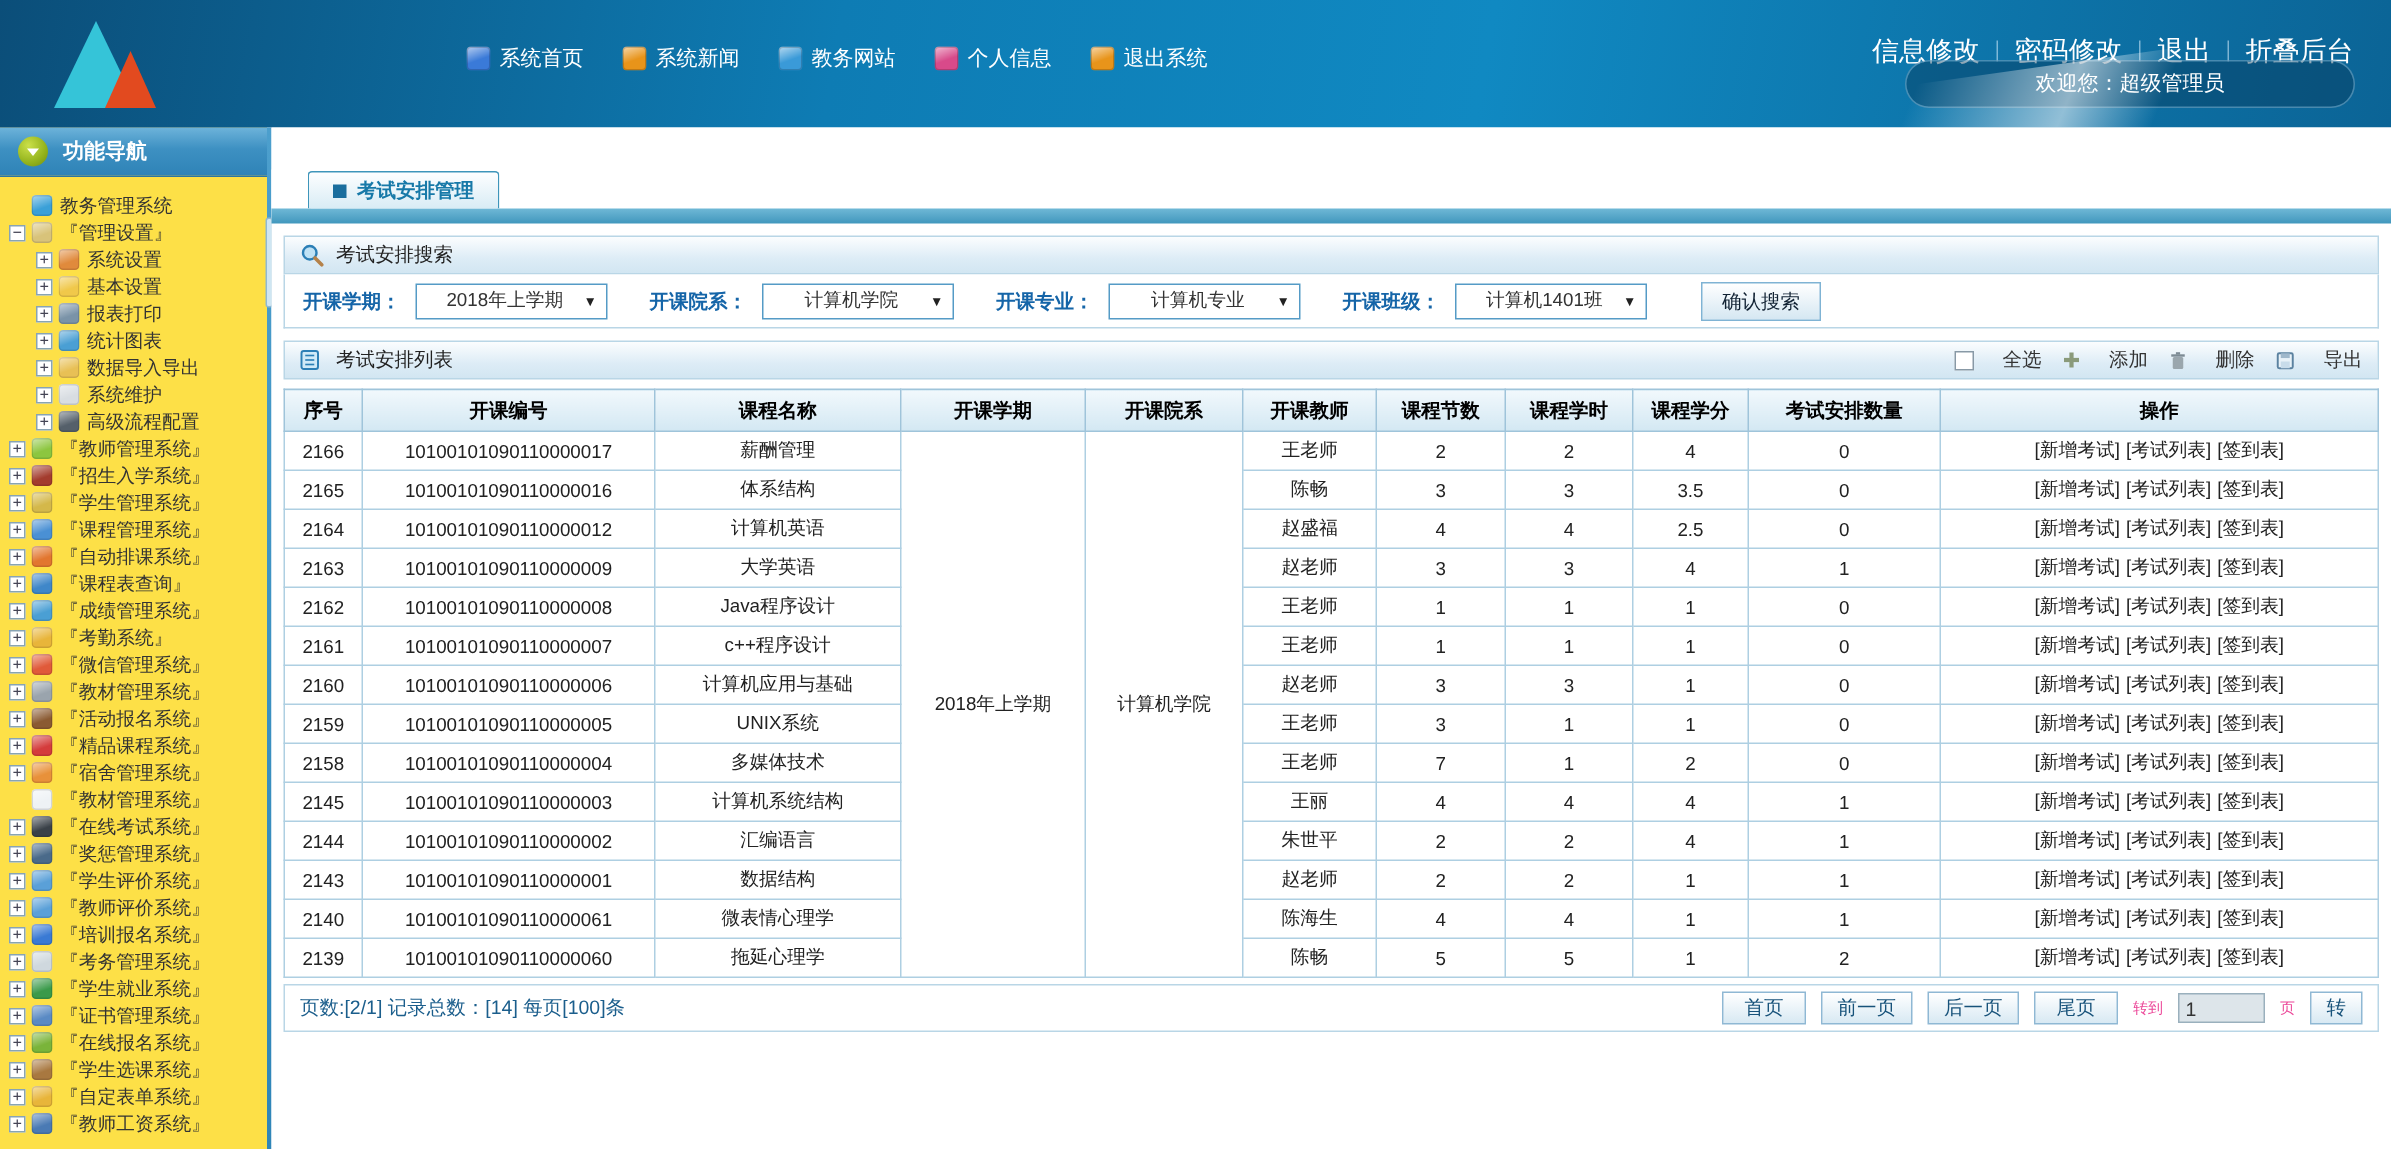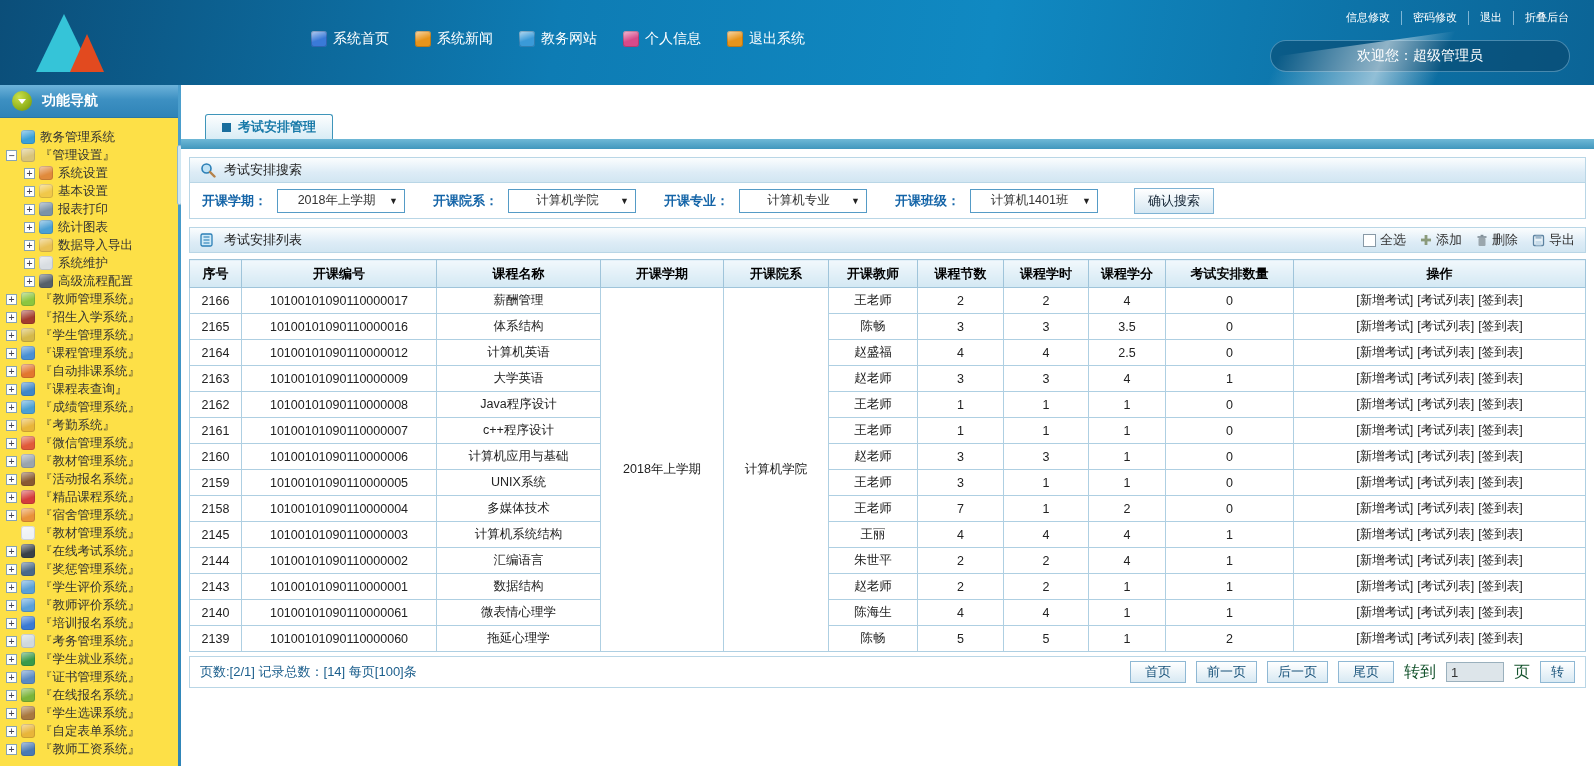--- a/index.html
+++ b/index.html
@@ -18,21 +18,21 @@
   .logo-mark { position:relative; width:92px; height:68px; }
   .tri-cyan { position:absolute; left:18px; top:6px; width:0; height:0;
     border-left:28px solid transparent; border-right:28px solid transparent; border-bottom:58px solid #35c4d8; }
   .tri-red { position:absolute; left:52px; top:26px; width:0; height:0;
     border-left:17px solid transparent; border-right:17px solid transparent; border-bottom:38px solid #e24a1f; }
   .logo-text { color:#fff; font-size:34px; font-weight:bold; letter-spacing:3px; margin-left:4px; text-shadow:1px 1px 2px rgba(0,0,0,.35); }
   .mainnav { position:absolute; left:311px; top:30px; display:flex; gap:26px; align-items:center; }
   .nav-item { display:flex; align-items:center; gap:6px; color:#fff; font-size:14px; cursor:pointer; white-space:nowrap; }
   .nico { width:16px; height:16px; border-radius:3px; display:inline-block;
     background-image:linear-gradient(160deg, rgba(255,255,255,.65), rgba(255,255,255,0) 55%); box-shadow:0 0 0 1px rgba(0,0,0,.18) inset; }
-  .toplinks { position:absolute; right:14px; top:10px; display:flex; align-items:center; color:#fff; font-size:11px; }
+  .toplinks { position:absolute; right:14px; top:22px; display:flex; align-items:center; color:#fff; font-size:18px; }
   .toplinks .tl { padding:0 11px; cursor:pointer; white-space:nowrap; }
   .toplinks .sep { width:1px; height:14px; background:rgba(220,240,255,.55); }
   .welcome-pill { position:absolute; right:24px; top:40px; min-width:300px; text-align:center;
     background:rgba(7,58,90,.45); border:1px solid rgba(150,205,235,.45); border-radius:16px;
     color:#fff; font-size:14px; padding:6px 30px; }
 
   
   .body { display:flex; height:681px; }
   .sidebar { width:178px; height:100%; background:#fde047; flex:none; }
   .splitter { width:3px; flex:none; background:linear-gradient(180deg,#4c9fcd,#2f85b8); position:relative; }
@@ -62,21 +62,21 @@
     background:linear-gradient(180deg,#fdfeff,#d8ecf5); color:#1779a8; font-weight:bold; font-size:13px; cursor:pointer; }
   .tabsq { width:9px; height:9px; background:#1a6e9e; display:inline-block; }
   .blueband { height:10px; background:linear-gradient(180deg,#6fb8d6,#4197bd); }
 
   
   .panelbar { margin:8px 8px 0 8px; height:26px; border:1px solid #b9d6e6;
     background:linear-gradient(180deg,#fbfdfe,#ddecf6 60%,#d2e6f2);
     display:flex; align-items:center; padding:0 10px; gap:8px; color:#333; }
   .panelbar .ptitle { font-size:13px; color:#222; }
   .list-tools { margin-left:auto; display:flex; align-items:center; gap:14px; font-size:13px; color:#333; }
-  .tool { display:flex; align-items:center; gap:4px; cursor:pointer; }
+  .tool { display:flex; align-items:center; gap:19px; cursor:pointer; }
   .cb { width:13px; height:13px; border:1px solid #8899a6; background:#fff; display:inline-block; }
 
   
   .filters { margin:0 8px; height:36px; border:1px solid #b9d6e6; border-top:none;
     display:flex; align-items:center; gap:10px; padding:0 12px; background:#fff; }
   .flabel { color:#1565a8; font-weight:bold; font-size:13px; margin-left:18px; white-space:nowrap; }
   .flabel:first-child { margin-left:0; }
   .fselect { width:128px; height:24px; border:1px solid #559bc6; background:#fff; display:flex;
     align-items:center; padding:0 6px; color:#333; cursor:pointer; }
   .fselect .val { flex:1; text-align:center; font-size:12.5px; }
@@ -93,21 +93,21 @@
   td.ops span { cursor:pointer; }
   td.ops span + span { margin-left:4px; }
 
   
   .pagebar { margin:4px 8px 0 8px; height:32px; border:1px solid #b9d6e6;
     display:flex; align-items:center; padding:0 10px; background:#fff; }
   .pinfo { color:#1b5e8c; font-size:13px; }
   .pbtns { margin-left:auto; display:flex; align-items:center; gap:10px; }
   .pbtn { min-width:56px; height:22px; border:1px solid #8fb8d4; background:linear-gradient(180deg,#fff,#d8e9f3);
     color:#17527a; font-size:13px; text-align:center; line-height:20px; padding:0 10px; cursor:pointer; }
-  .goto-label,.page-label { color:#14532d; font-size:16px; }
+  .goto-label,.page-label { color:#ec4899; font-size:10px; }
   .goto-input { width:58px; height:20px; border:1px solid #9ab0bd; background:#dde5ea; padding:0 4px; font-size:13px; color:#333; }
   .go-btn { min-width:34px; }
 
   svg.mini { display:block; }
 </style>
 </head>
 <body>
 
 <div class="page">
 

